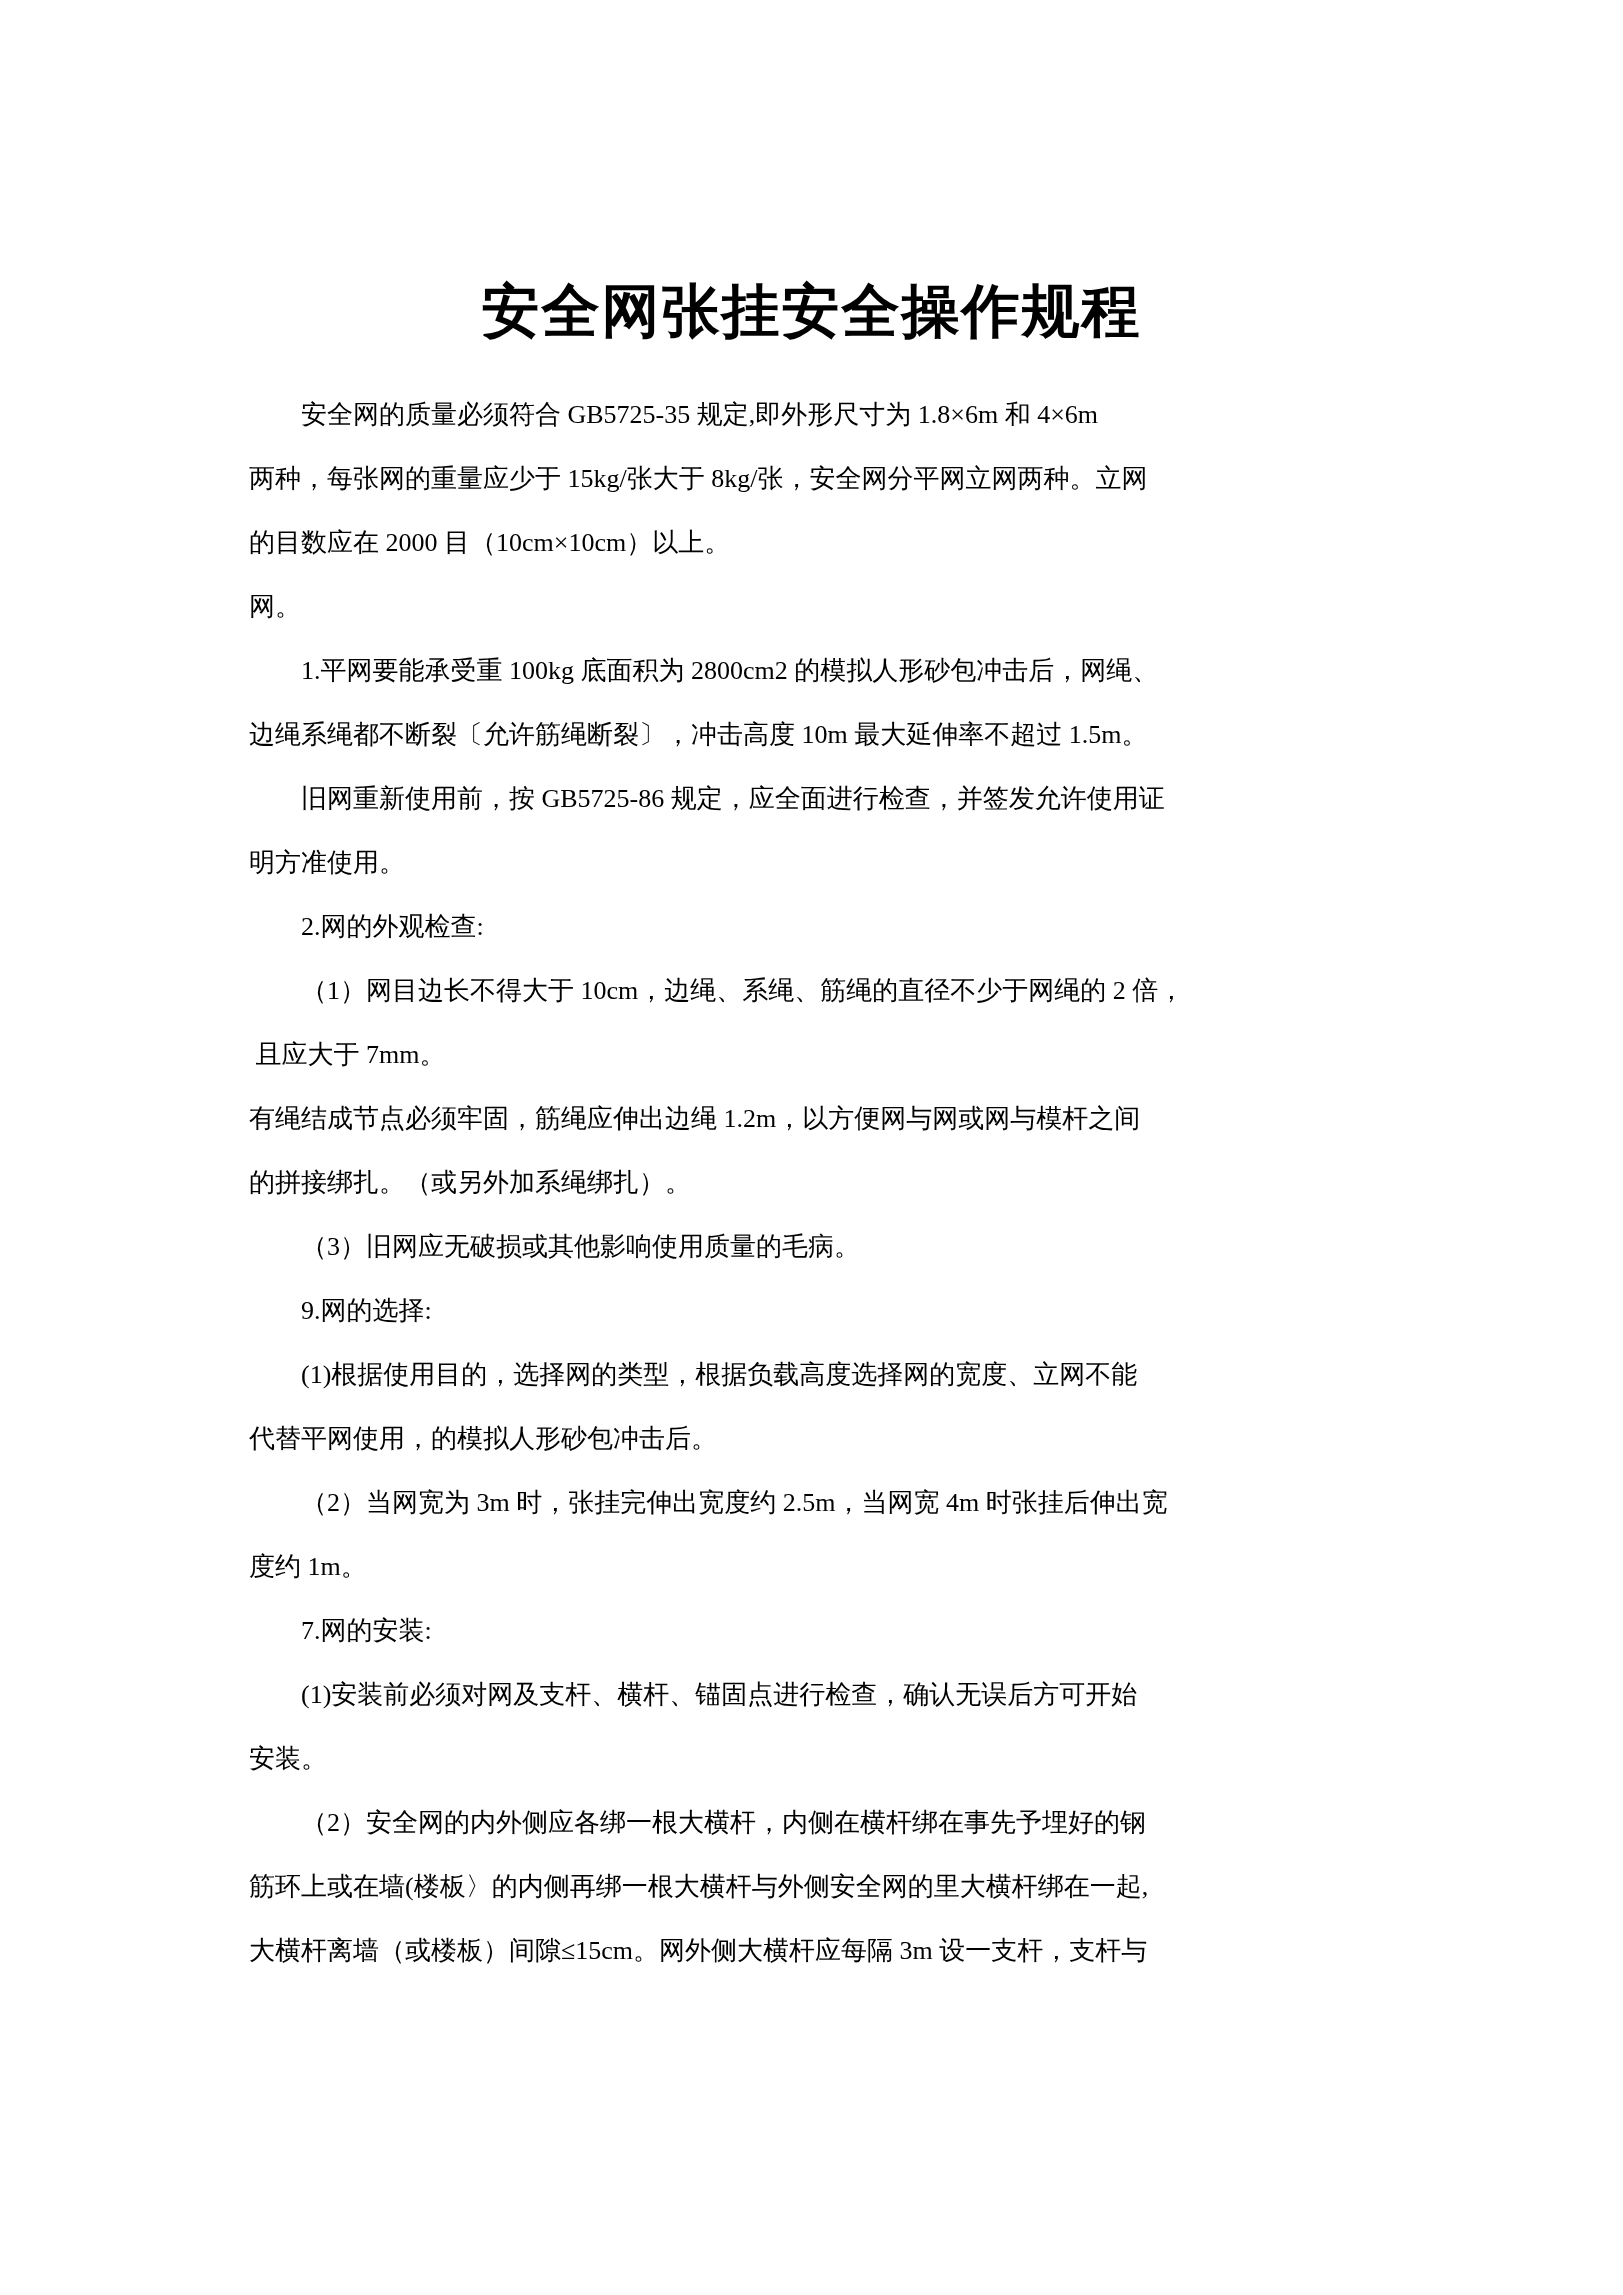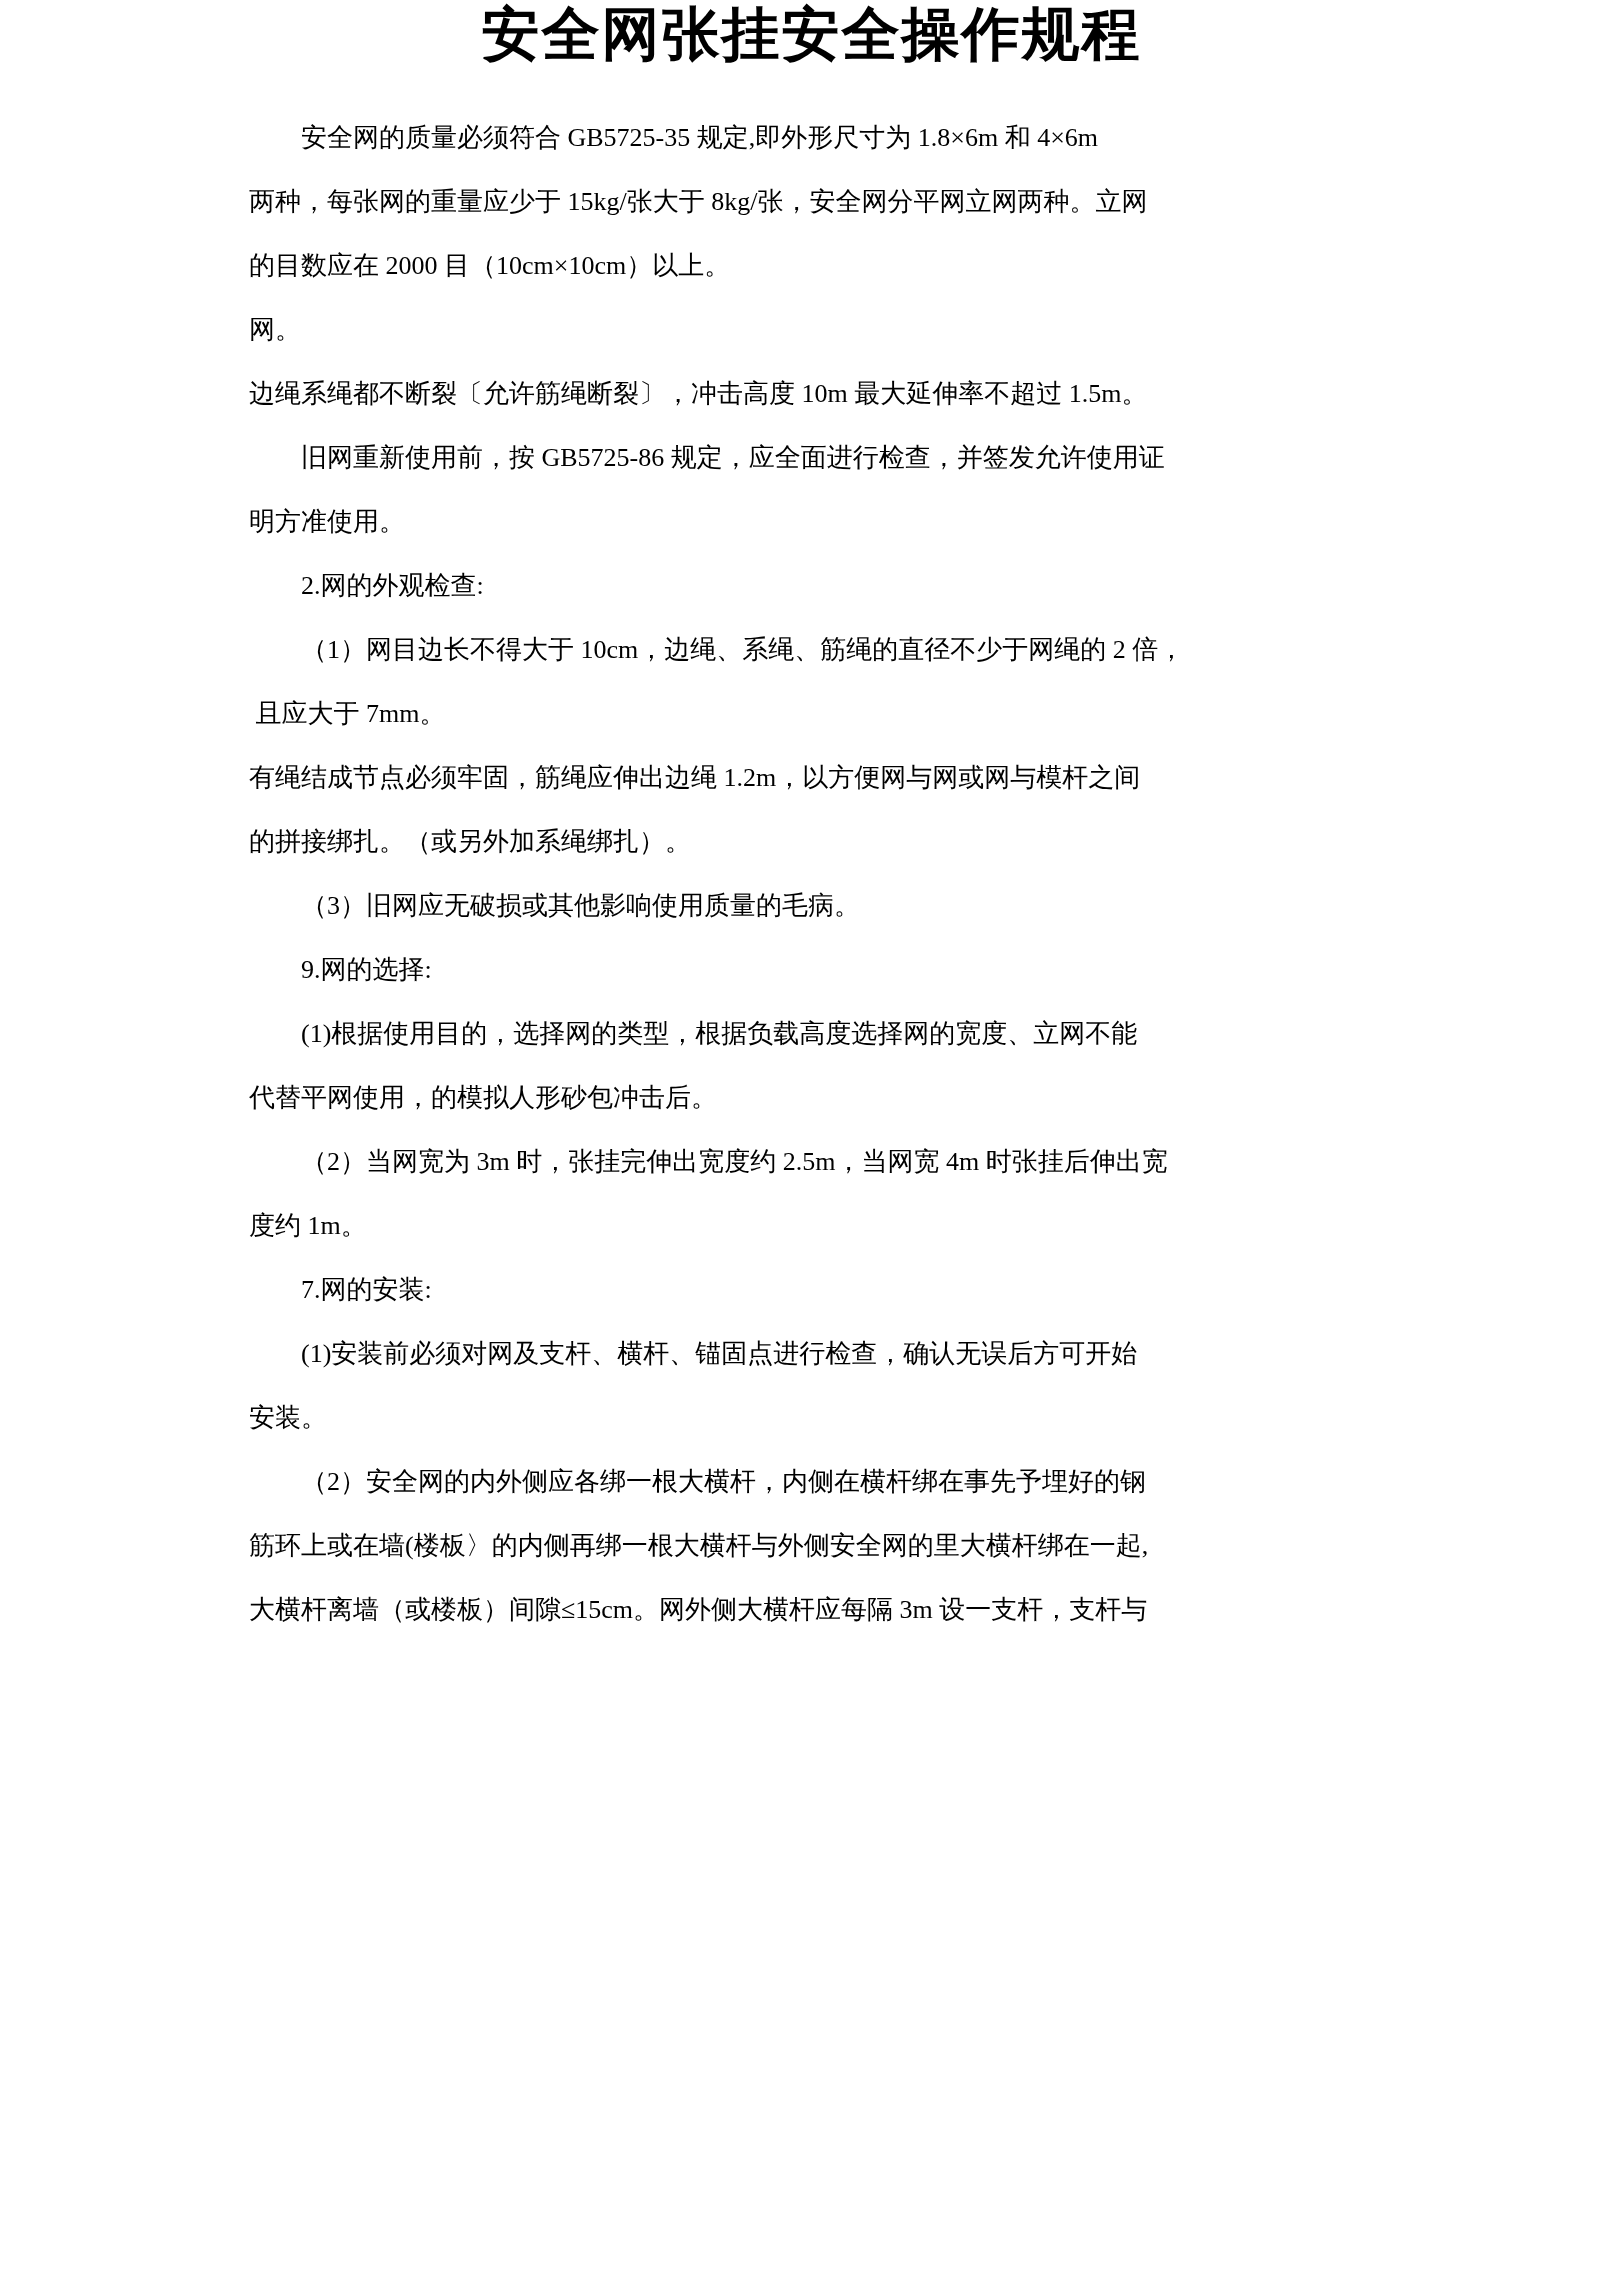--- a/index.html
+++ b/index.html
@@ -11,20 +11,21 @@
     position: relative;
     width: 1623px;
     height: 2295px;
     background: #ffffff;
     color: #000000;
     overflow: hidden;
     font-family: "Liberation Serif", "DejaVu Serif", serif;
   }
   .doc-title {
     margin: 0;
+    padding-top: 277px;
     font-weight: bold;
     font-size: 58px;
     line-height: 69px;
     letter-spacing: 2px;
     text-align: center;
     font-family: "Liberation Serif", "DejaVu Serif", serif;
   }
   .doc-body {
     margin-top: 37px;
     margin-left: 249px;
@@ -42,20 +43,21 @@
 </head>
 <body>
 
 <div class="page">
   <h1 class="doc-title">安全网张挂安全操作规程</h1>
   <div class="doc-body">
       <div class="text-line">　　安全网的质量必须符合 GB5725-35 规定,即外形尺寸为 1.8×6m 和 4×6m</div>
       <div class="text-line">两种，每张网的重量应少于 15kg/张大于 8kg/张，安全网分平网立网两种。立网</div>
       <div class="text-line">的目数应在 2000 目（10cm×10cm）以上。</div>
       <div class="text-line">网。</div>
+      <div class="text-line">　　1.平网要能承受重 100kg 底面积为 2800cm2 的模拟人形砂包冲击后，网绳、</div>
       <div class="text-line">边绳系绳都不断裂〔允许筋绳断裂〕，冲击高度 10m 最大延伸率不超过 1.5m。</div>
       <div class="text-line">　　旧网重新使用前，按 GB5725-86 规定，应全面进行检查，并签发允许使用证</div>
       <div class="text-line">明方准使用。</div>
       <div class="text-line">　　2.网的外观检查:</div>
       <div class="text-line">　　（1）网目边长不得大于 10cm，边绳、系绳、筋绳的直径不少于网绳的 2 倍，</div>
       <div class="text-line"> 且应大于 7mm。</div>
       <div class="text-line">有绳结成节点必须牢固，筋绳应伸出边绳 1.2m，以方便网与网或网与模杆之间</div>
       <div class="text-line">的拼接绑扎。（或另外加系绳绑扎）。</div>
       <div class="text-line">　　（3）旧网应无破损或其他影响使用质量的毛病。</div>
       <div class="text-line">　　9.网的选择:</div>

